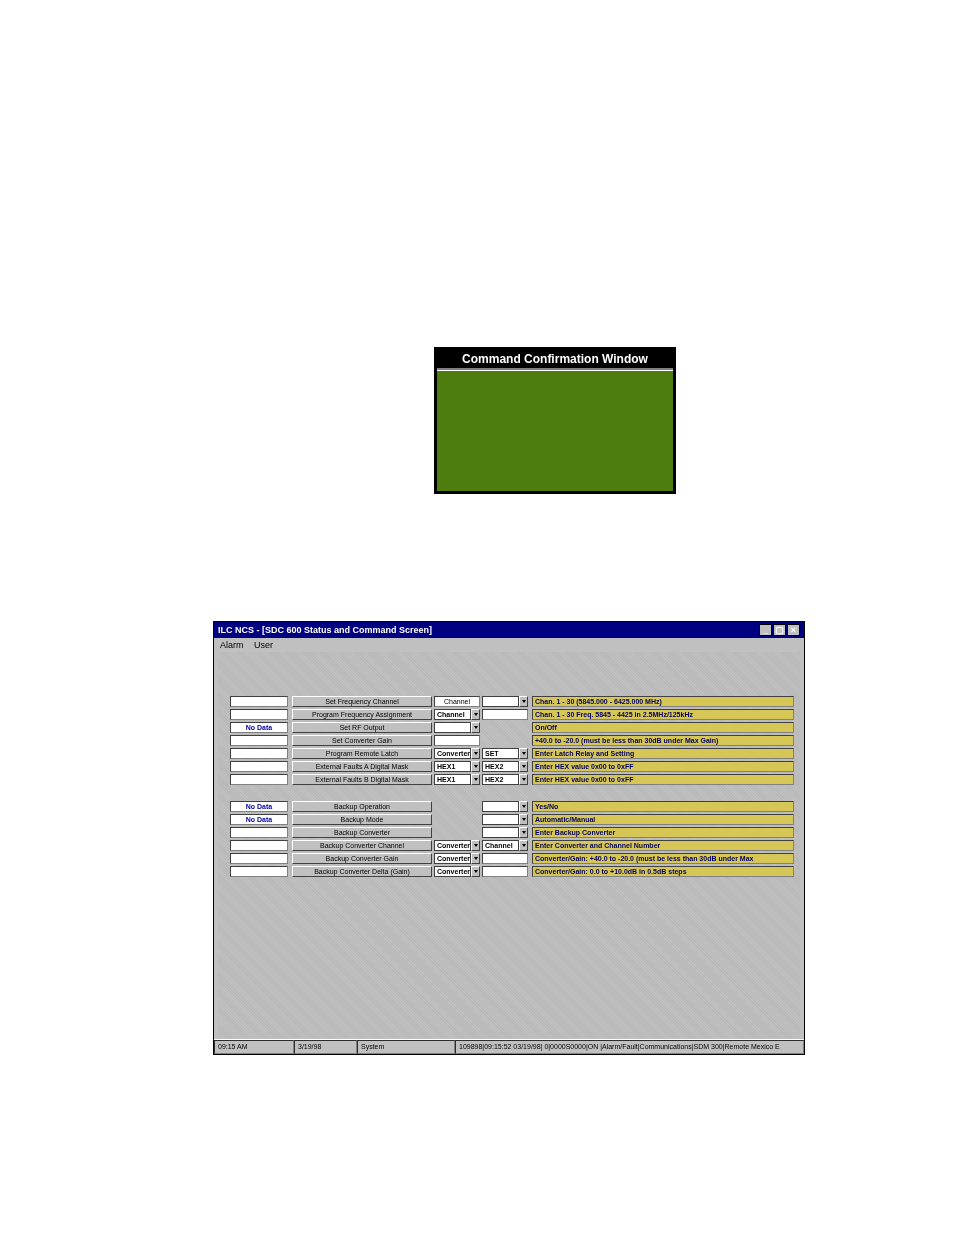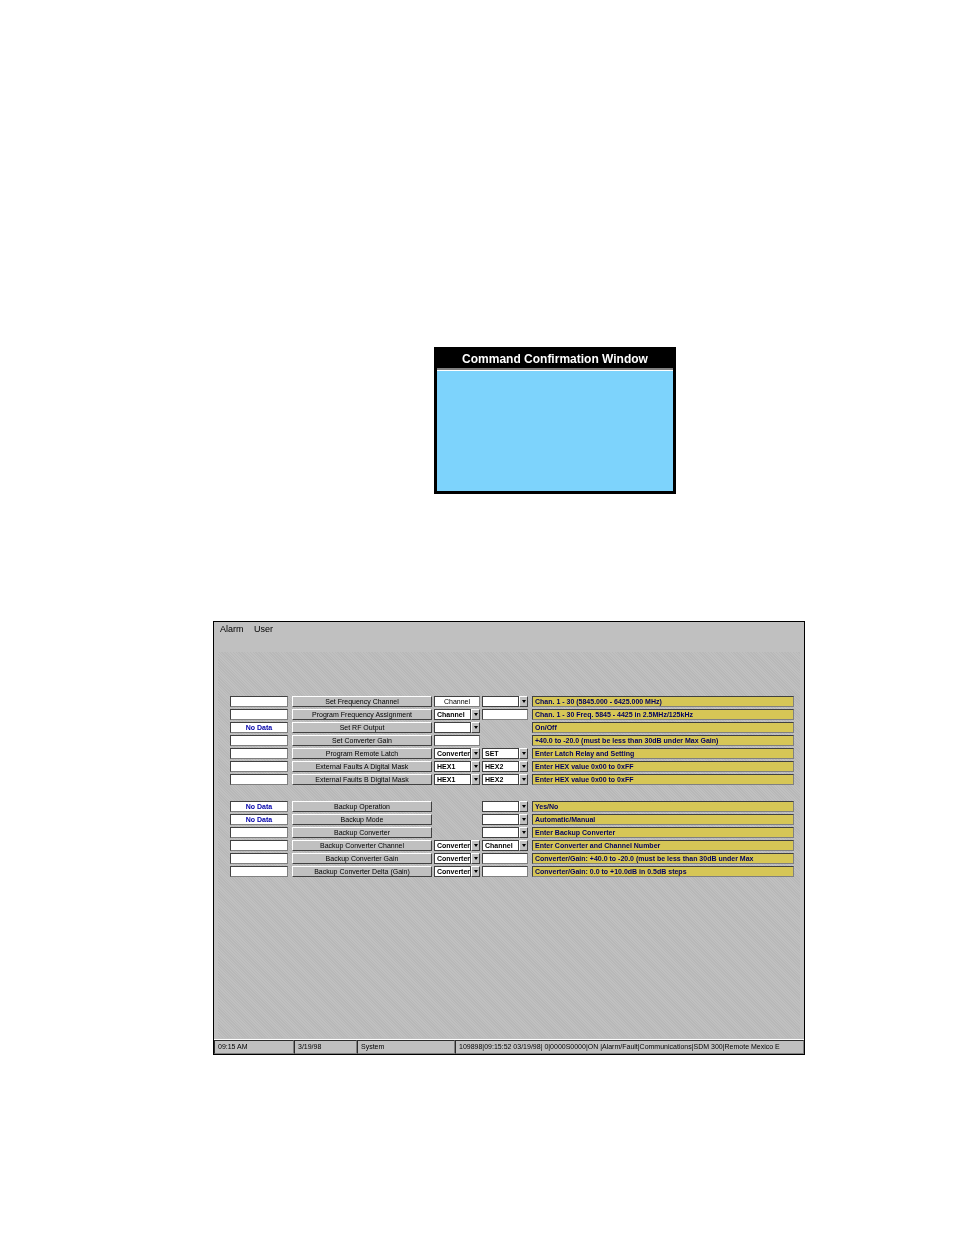--- a/index.html
+++ b/index.html
@@ -1,16 +1,16 @@
 <!DOCTYPE html>
 <html><head>
 <meta charset="utf-8">
 <style>
   html,body{margin:0;padding:0;background:#fff;width:954px;height:1235px;font-family:"MS Sans Serif",Arial,sans-serif;font-size:11px;color:#000;}
-  .dlg{position:absolute;left:434px;top:347px;width:236px;height:141px;border:3px solid #000;background:#7dd3fc;}
+  .dlg{position:absolute;left:434px;top:347px;width:236px;height:141px;border:3px solid #000;background:#4d7c0f;}
   .dlg .tb{background:#000;color:#fff;font-weight:bold;text-align:center;font-size:12px;padding:2px 0;}
   .dlg .body{height:58px;display:flex;align-items:center;justify-content:center;text-align:center;font-size:13px;line-height:16px;padding:0 8px;}
   .dlg .sep{height:2px;background:#808080;border-bottom:1px solid #fff;}
   .dlg .btns{display:flex;justify-content:center;gap:24px;padding:12px 0;}
   .dlg button{width:70px;height:20px;font-size:12px;background:#c0c0c0;border:1px solid #000;border-top-color:#fff;border-left-color:#fff;}
   .app{position:absolute;left:213px;top:621px;width:590px;height:432px;background:#c0c0c0;border:1px solid #000;}
   .app .tbar{background:#000080;color:#fff;font-weight:bold;font-size:9px;padding:2px 4px;display:flex;justify-content:space-between;align-items:center;}
   .app .wc{display:flex;gap:1px;}
   .app .wc span{width:11px;height:10px;background:#c0c0c0;border:1px solid #000;display:flex;align-items:center;justify-content:center;font-size:9px;line-height:1;}
   .app .menubar{background:#c0c0c0;padding:2px 6px;font-size:9px;}
@@ -30,20 +30,28 @@
 </style>
 </head>
 <body>
 
 <div class="dlg">
   <div class="tb">Command Confirmation Window</div>
   <div class="sep"></div>
 </div>
 
 <div class="app">
+  <div class="tbar">
+    <span>ILC NCS - [SDC 600 Status and Command Screen]</span>
+    <div class="wc">
+      <span>_</span>
+      <span>▢</span>
+      <span>×</span>
+    </div>
+  </div>
   <div class="menubar">
     <span>Alarm</span>
     <span>User</span>
   </div>
   <div class="work" id="work">
       <div class="row" style="top: 44px;">
         <div class="fld" style="left: 12px; width: 58px;"></div>
         <div class="fld lblbtn" style="left: 74px; width: 140px;">Set Frequency Channel</div>
         <div class="fld" style="left: 216px; width: 46px;">Channel</div>
         <div class="dd" style="left: 264px; width: 46px;">

